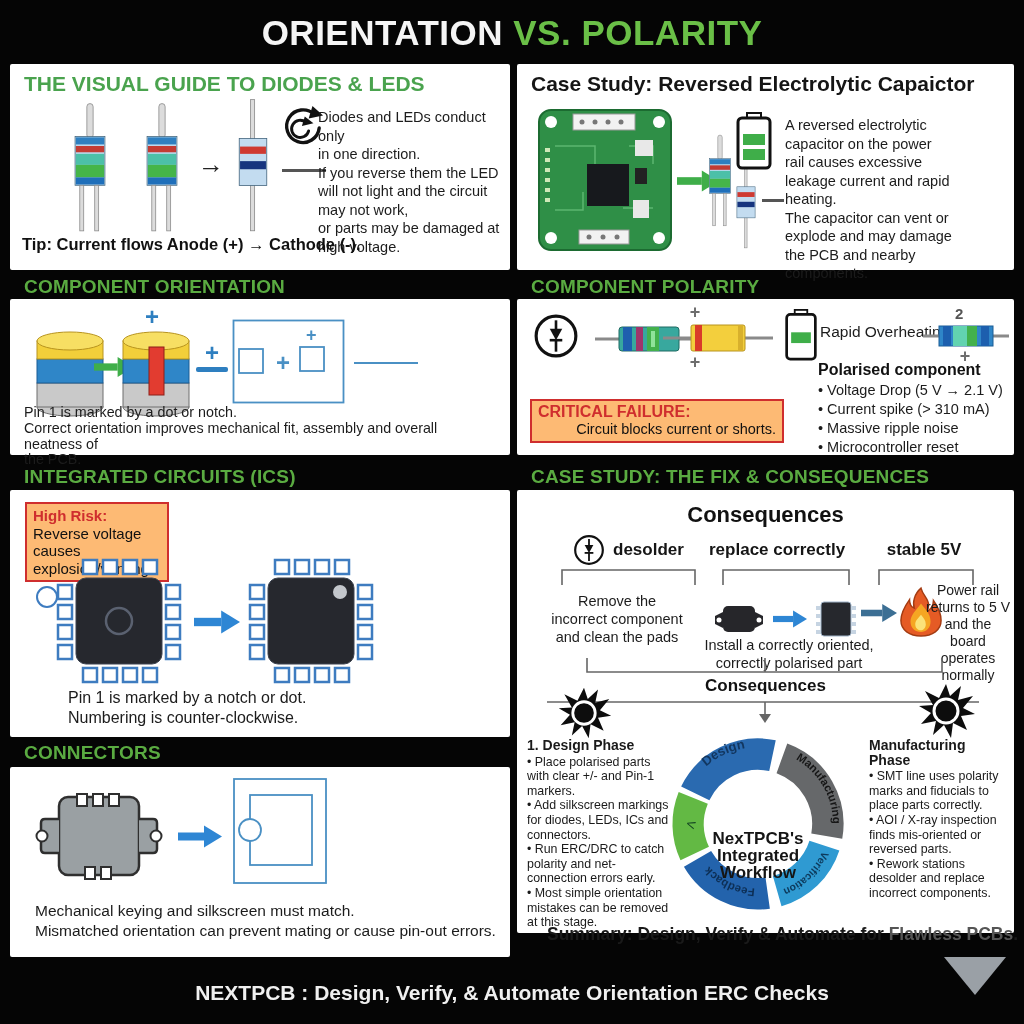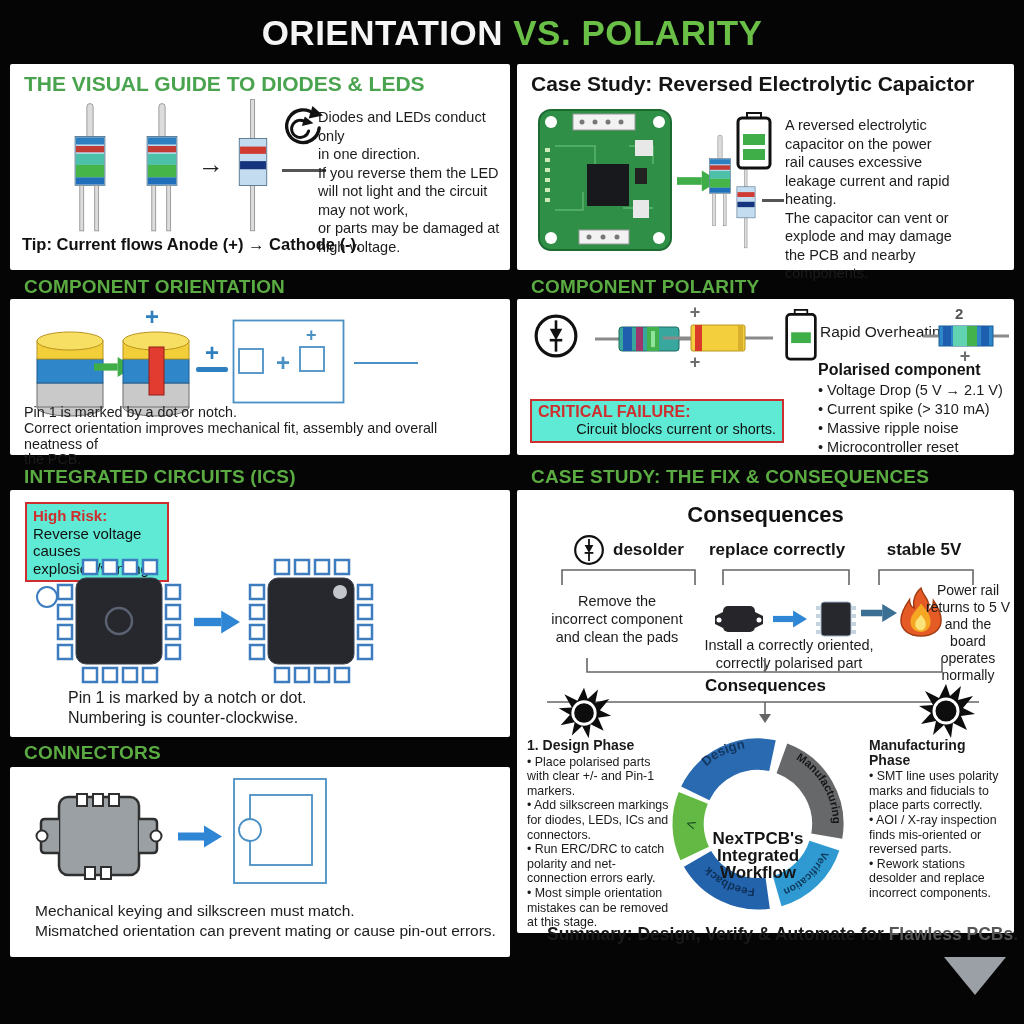--- a/index.html
+++ b/index.html
@@ -11,21 +11,21 @@
   .hdr .grn{color:#6abf47;margin-top:20px;}
   .sec-title{position:absolute;color:#5aab41;font-weight:700;font-size:19px;letter-spacing:.2px;}
   .panel-title-green{position:absolute;left:14px;top:8px;font-size:21px;font-weight:700;color:#4aa34e;}
   .panel-title-black{position:absolute;left:14px;top:8px;font-size:21px;font-weight:700;color:#151515;}
   .pre{white-space:pre-line;}
   .body-txt{font-size:14.5px;line-height:18.5px;color:#1c1c1c;}
   .tip{font-size:16.5px;font-weight:700;color:#111;}
   .arrow-txt{font-size:26px;color:#222;font-weight:700;}
   .plusblue{color:#2e7fc0;font-weight:700;font-size:24px;line-height:20px;}
   .plusgray{color:#6e6e6e;font-weight:700;font-size:18px;line-height:14px;text-align:center;}
-  .redbox{position:absolute;border:2.5px solid #cf2e2e;background:#5eead4;}
+  .redbox{position:absolute;border:2.5px solid #cf2e2e;background:#fdba74;}
   .redlbl{color:#cf2e2e;font-weight:700;}
   .bullets div{font-size:14.5px;line-height:19px;color:#1c1c1c;}
   .phase-col{position:absolute;font-size:12.4px;line-height:14.6px;color:#1a1a1a;}
   .phase-col .ph-title{font-weight:700;font-size:14px;margin-bottom:2px;}
   .step-label{font-weight:700;font-size:17px;color:#151515;}
   .desc{font-size:14.5px;line-height:18px;text-align:center;color:#1c1c1c;}
   .footer{position:absolute;top:981px;left:0;width:100%;text-align:center;font-weight:700;font-size:21px;color:#f0f0f0;}
   .tri{position:absolute;top:957px;left:944px;width:0;height:0;border-left:31px solid transparent;border-right:31px solid transparent;border-top:38px solid #9aa0a6;}
   .donut-center{position:absolute;text-align:center;font-weight:700;font-size:17px;line-height:17px;color:#151515;margin-top:24px;}
   .summary{position:absolute;left:30px;top:434px;font-size:17.5px;font-weight:700;color:#1a1a1a;white-space:nowrap;}
@@ -498,15 +498,16 @@
     <svg class="abs" style="left:222px;top:10px;" width="96" height="108" viewBox="0 0 96 108">
       <rect x="2" y="2" width="92" height="104" fill="none" stroke="#4a90c4" stroke-width="1.8"></rect>
       <rect x="18" y="18" width="62" height="70" fill="none" stroke="#4a90c4" stroke-width="1.8"></rect>
       <circle cx="18" cy="53" r="11" fill="#fff" stroke="#4a90c4" stroke-width="1.8"></circle>
     </svg>
 
     <div class="abs pre" style="left:25px;top:134px;font-size:15.5px;line-height:20px;color:#1c1c1c;">Mechanical keying and silkscreen must match.
 Mismatched orientation can prevent mating or cause pin-out errors.</div>
   </section>
 
+  <div class="footer">NEXTPCB : Design, Verify, &amp; Automate Orientation ERC Checks</div>
   <div class="tri"></div>
 
 </div>
 
 </body></html>

